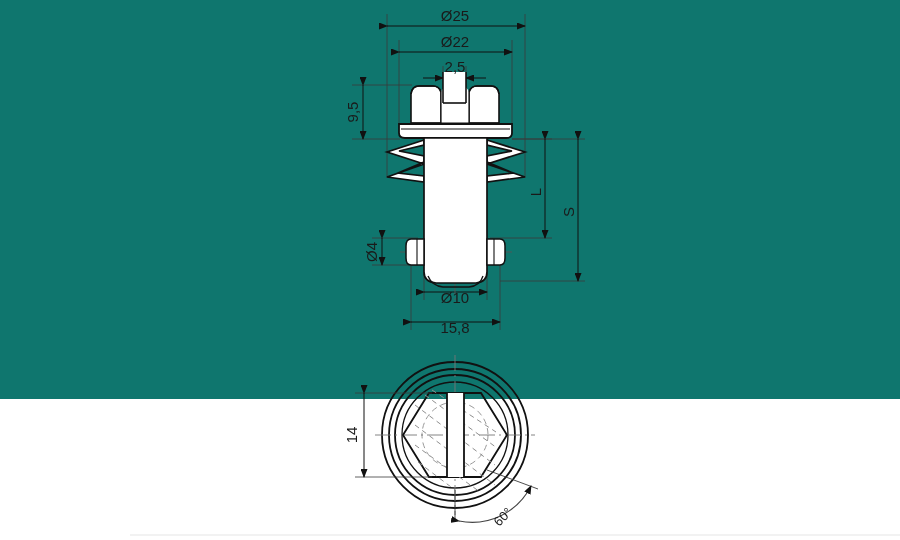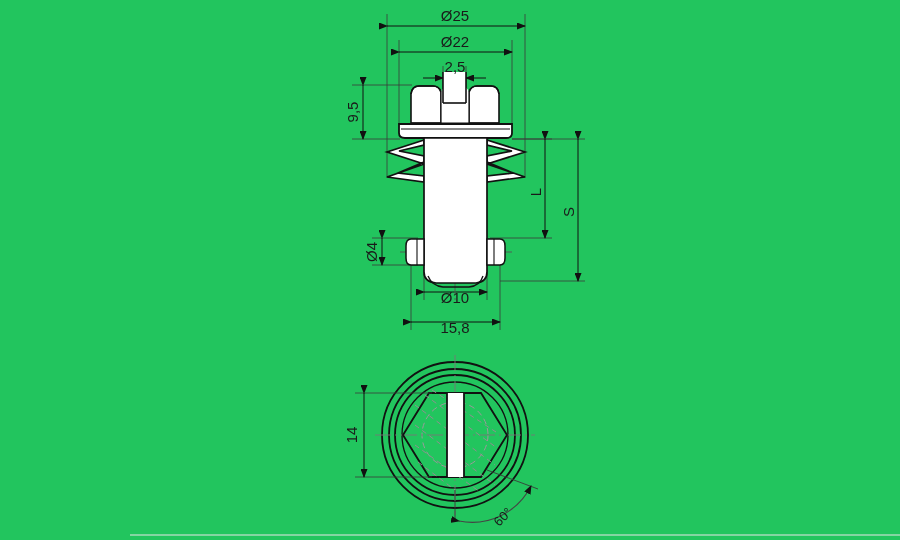--- a/index.html
+++ b/index.html
@@ -10,22 +10,22 @@
   }
   body {
     width: 900px;
     height: 540px;
     overflow: hidden;
     font-family: "Liberation Sans", sans-serif;
   }
   #drawing-root {
     position: relative;
     width: 900px;
-    height: 540px;
-    background: #22c55e;
+    height: 399px;
+    background: #0f766e;
   }
   svg.cad {
     position: absolute;
     left: 0;
     top: 0;
     width: 900px;
     height: 540px;
     display: block;
   }
   .dim-text {

